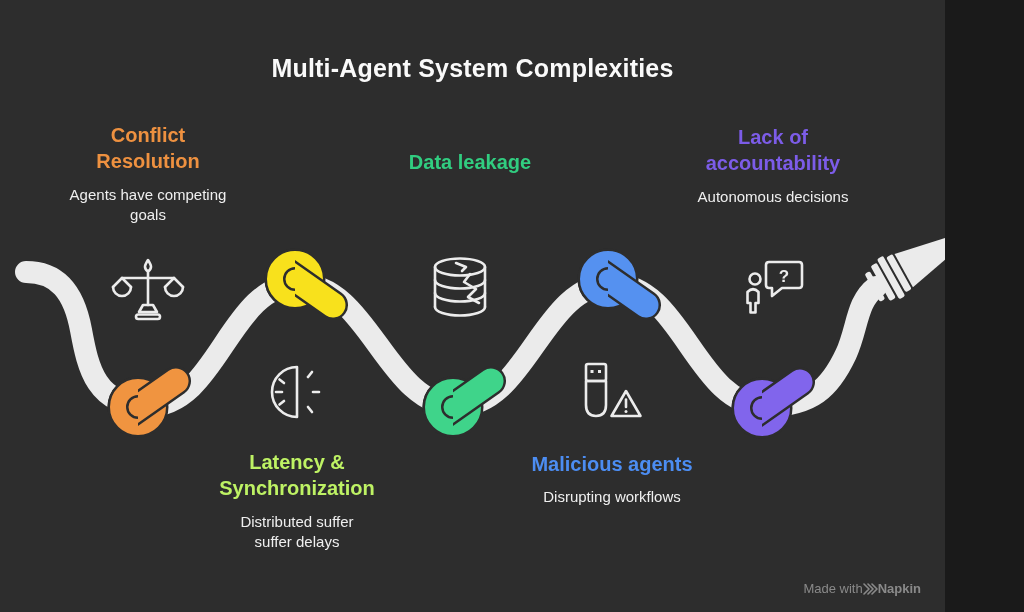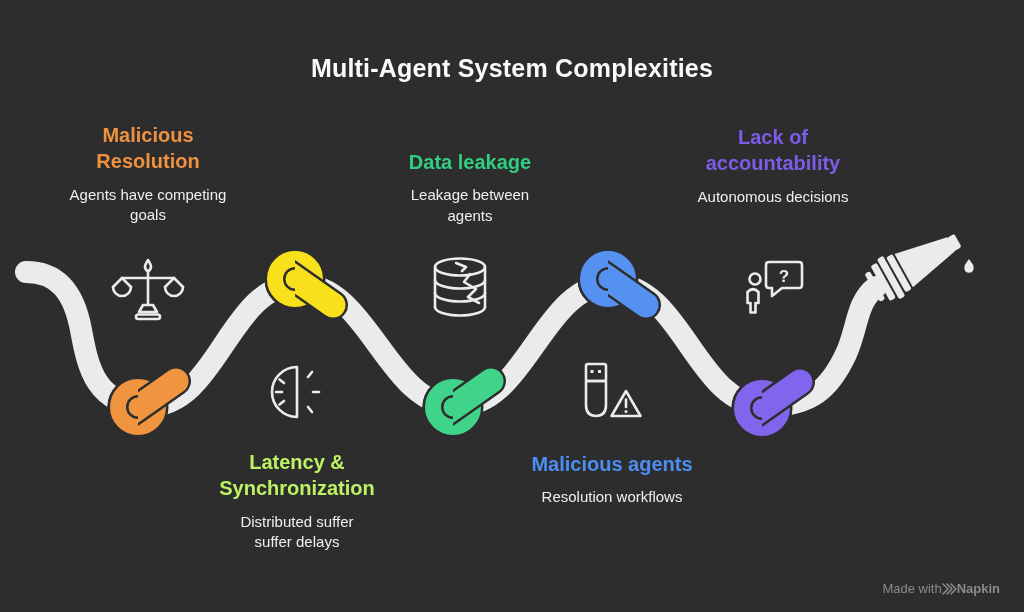--- a/index.html
+++ b/index.html
@@ -1,17 +1,17 @@
 <!DOCTYPE html>
 <html><head>
 <meta charset="utf-8">
 <style>
   html,body { margin:0; padding:0; background:#1a1a1a; }
   .canvas {
-    position:relative; width:1024px; height:612px;
+    position:relative; width:945px; height:612px;
     background:#2d2d2d; overflow:hidden;
     font-family:"Liberation Sans", sans-serif;
   }
   .main-title {
     position:absolute; top:54px; left:0; width:100%;
     text-align:center; font-size:25px; font-weight:bold;
     color:#fafafa; letter-spacing:0.2px;
   }
   .scene { position:absolute; top:0; left:0; }
   .label-block {
@@ -150,42 +150,40 @@
 
     <g transform="translate(772,288)" fill="none" stroke="#ececec" stroke-width="2.6" stroke-linecap="round" stroke-linejoin="round">
       <circle cx="-17" cy="-9" r="5.5"></circle>
       <path d="M -24.5 4 Q -19 -1.5 -13.5 4 L -13.5 15 L -16.5 15 L -16.5 24.5 L -21.5 24.5 L -21.5 15 L -24.5 15 Z"></path>
       <path d="M -3 -26 H 27 Q 30 -26 30 -23 V -3 Q 30 0 27 0 H 10 L 0 8 V 0 H -3 Q -6 0 -6 -3 V -23 Q -6 -26 -3 -26 Z"></path>
       <text x="12" y="-6.5" text-anchor="middle" fill="#ececec" stroke="none" font-family="Liberation Sans, sans-serif" font-size="17" font-weight="bold">?</text>
     </g>
   </svg>
 
   <div class="label-block" style="left:148px; top:122px">
-    <h3 style="color: rgb(238, 145, 64);">Malicious
+    <h3 style="color: rgb(238, 145, 64);">Conflict
 Resolution</h3>
     <p>Agents have competing
 goals</p>
   </div>
 
   <div class="label-block" style="left:297px; top:449px">
     <h3 style="color: #bef264;">Latency &amp;
 Synchronization</h3>
     <p>Distributed suffer
 suffer delays</p>
   </div>
 
   <div class="label-block" style="left:470px; top:149px">
     <h3 style="color: rgb(49, 205, 128);">Data leakage</h3>
-    <p>Leakage between
-agents</p>
   </div>
 
   <div class="label-block" style="left:612px; top:451px">
     <h3 style="color: rgb(76, 141, 242);">Malicious agents</h3>
-    <p>Resolution workflows</p>
+    <p>Disrupting workflows</p>
   </div>
 
   <div class="label-block" style="left:773px; top:124px">
     <h3 style="color: rgb(124, 92, 232);">Lack of
 accountability</h3>
     <p>Autonomous decisions</p>
   </div>
 
   <div class="watermark">
     <span>Made with</span>

